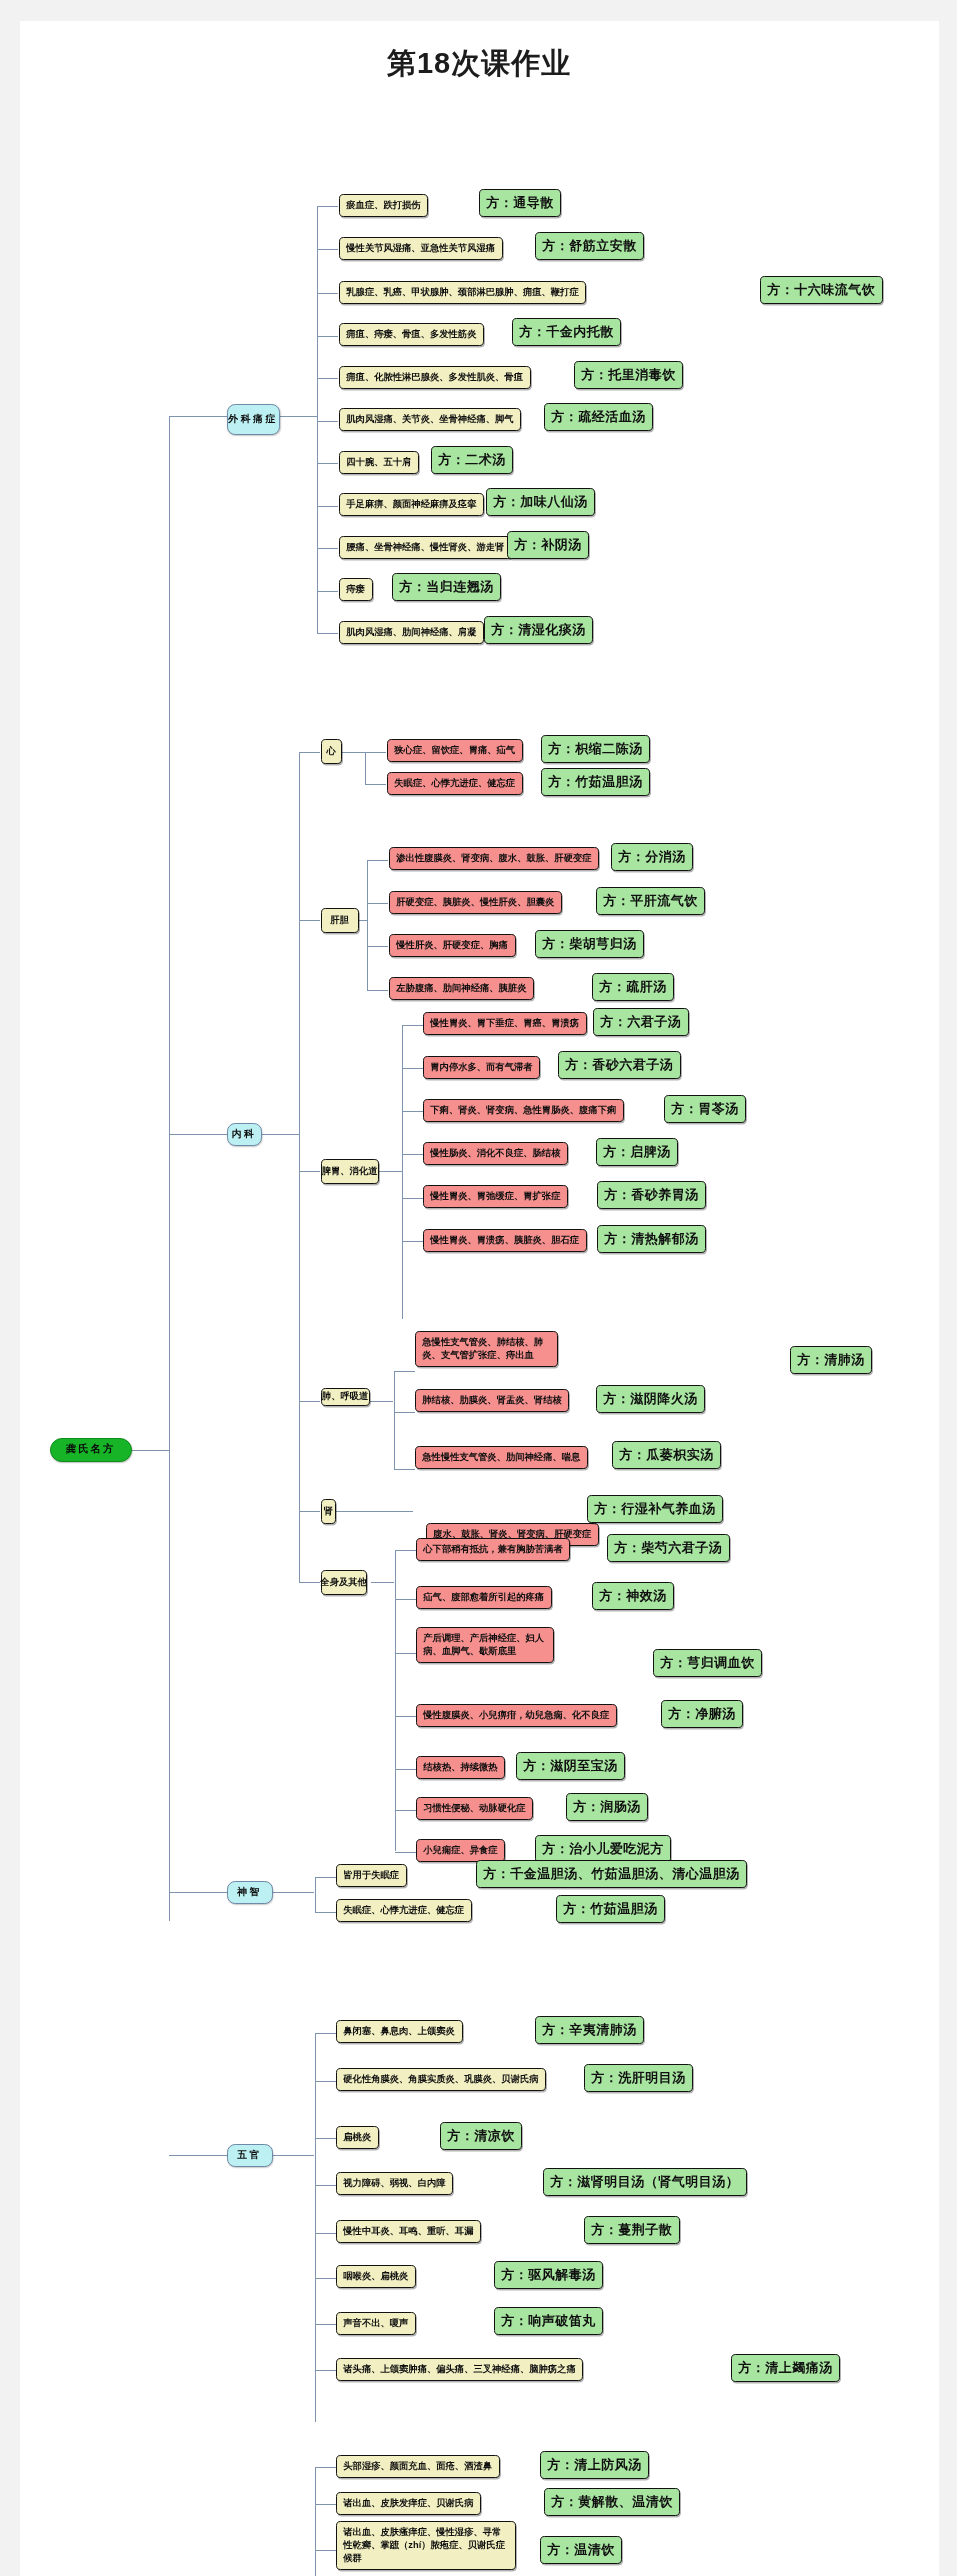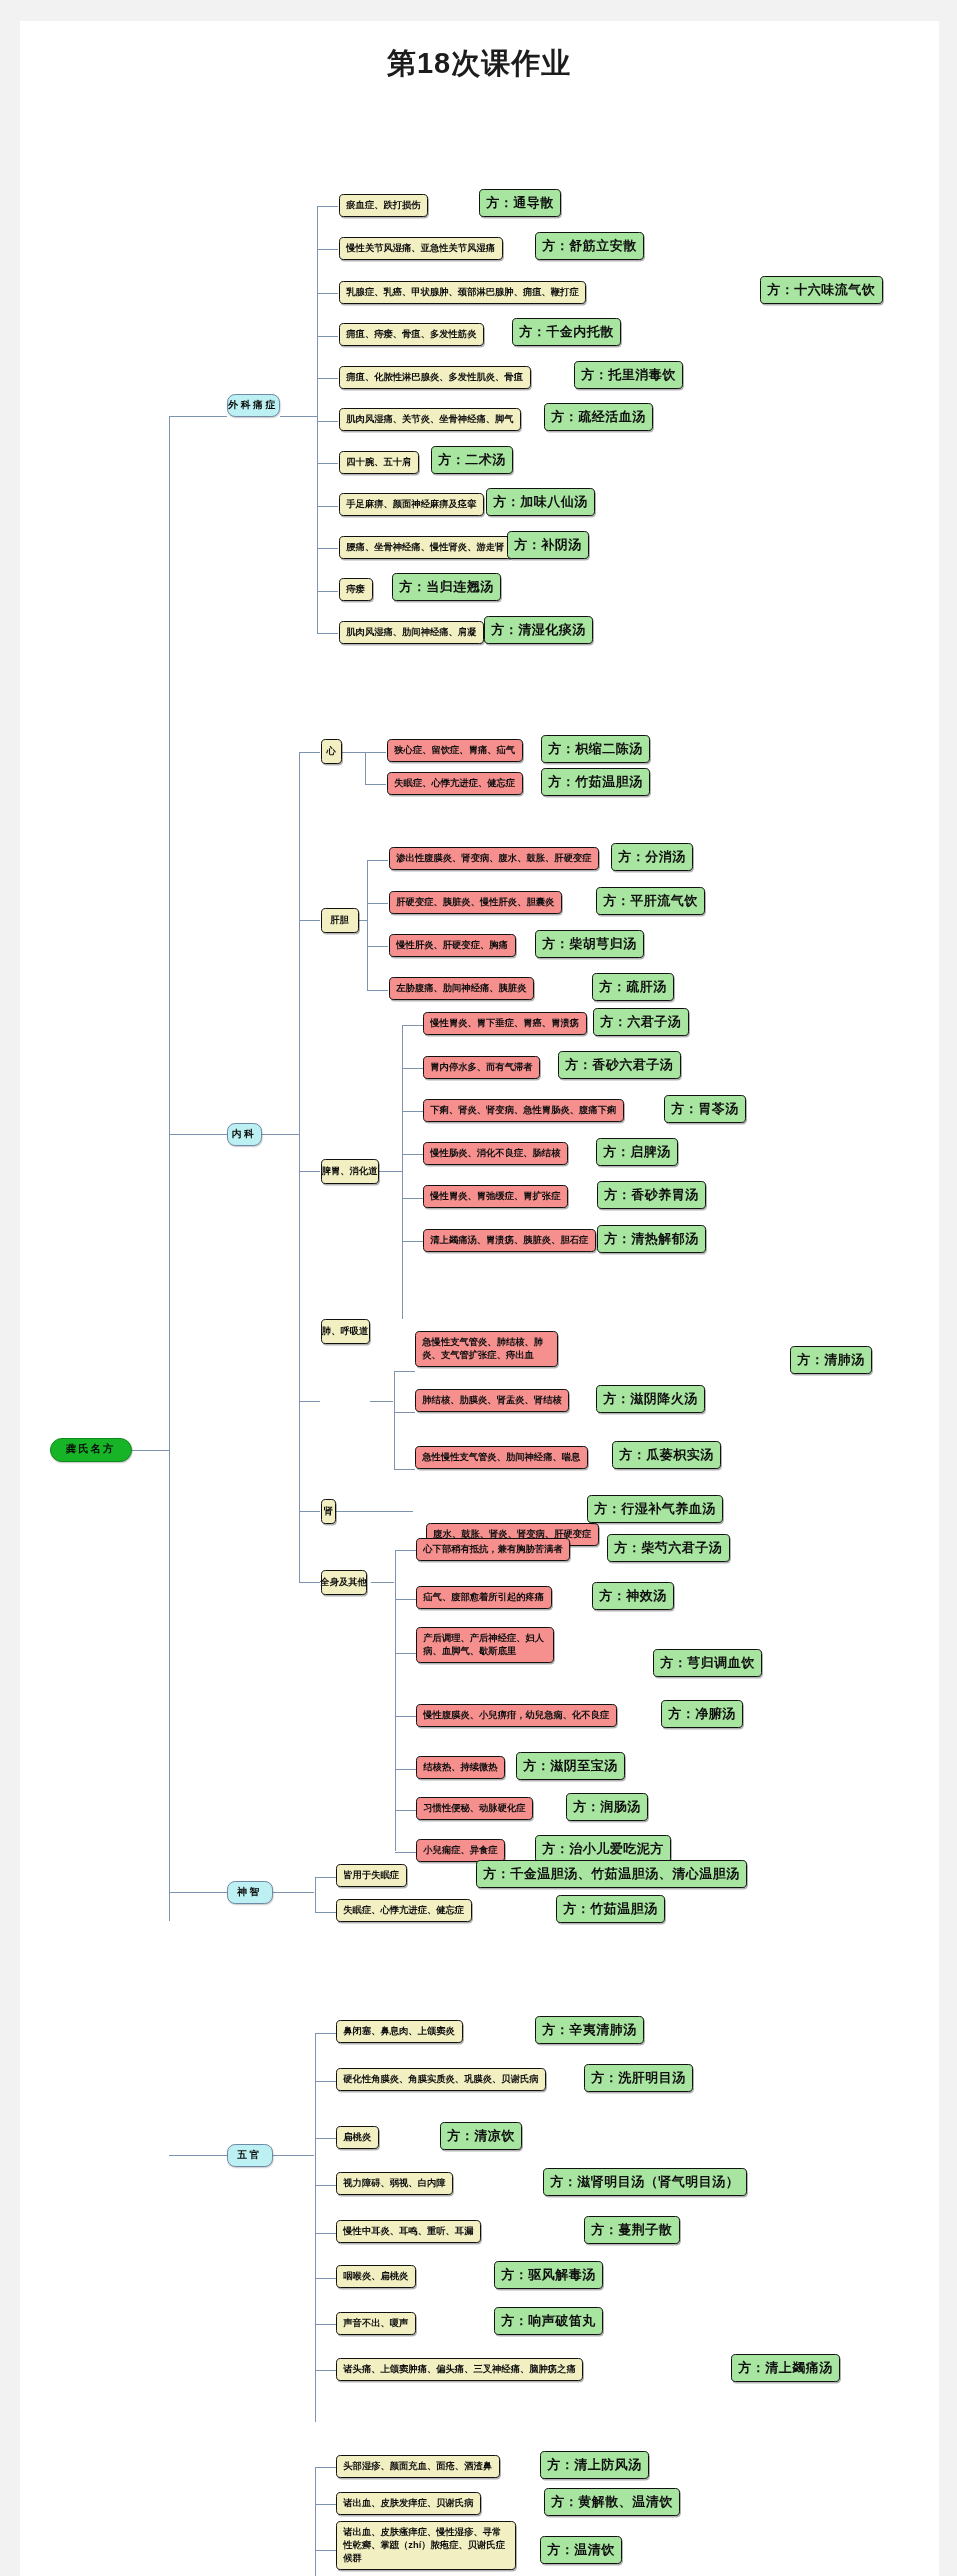--- a/index.html
+++ b/index.html
@@ -201,29 +201,29 @@
     <div class="ln h" style="left:295px;top:2303px;width:21.6px;"></div>
     <div class="ln h" style="left:295px;top:2349px;width:21.6px;"></div>
 
     <div class="ln v" style="left:295px;top:2446px;height:221px;"></div>
     <div class="ln h" style="left:295px;top:2446px;width:21.6px;"></div>
     <div class="ln h" style="left:295px;top:2483px;width:21.6px;"></div>
     <div class="ln h" style="left:295px;top:2529px;width:21.6px;"></div>
 
     <div class="node root" style="left:30px;top:1417px;width:82px;height:24px;">龚氏名方</div>
 
-    <div class="node branch" style="left:207px;top:373px;width:53px;height:23px;">外科痛症</div>
+    <div class="node branch" style="left:207px;top:383px;width:53px;height:31px;">外科痛症</div>
     <div class="node branch" style="left:207px;top:1102px;width:35px;height:23px;">内科</div>
     <div class="node branch" style="left:207px;top:1860px;width:46px;height:23px;">神智</div>
     <div class="node branch" style="left:207px;top:2123px;width:46px;height:23px;">五官</div>
 
     <div class="node cat" style="left:301px;top:718px;width:21px;height:25px;justify-content:center;">心</div>
     <div class="node cat" style="left:301px;top:887px;width:38px;height:25px;justify-content:center;">肝胆</div>
     <div class="node cat" style="left:301px;top:1138px;width:58px;height:25px;justify-content:center;">脾胃、消化道</div>
-    <div class="node cat" style="left:301px;top:1298px;width:49px;height:25px;justify-content:center;">肺、呼吸道</div>
+    <div class="node cat" style="left:301px;top:1367px;width:49px;height:18px;justify-content:center;">肺、呼吸道</div>
     <div class="node cat" style="left:301px;top:1478px;width:15.5px;height:25px;justify-content:center;">肾</div>
     <div class="node cat" style="left:301px;top:1549px;width:46px;height:25px;justify-content:center;">全身及其他</div>
 
     <div class="node cat" style="left:319px;top:173px;">瘀血症、跌打损伤</div>
     <div class="node rx" style="left:459px;top:168px;">方：通导散</div>
 
     <div class="node cat" style="left:319px;top:216px;">慢性关节风湿痛、亚急性关节风湿痛</div>
     <div class="node rx" style="left:515px;top:211px;">方：舒筋立安散</div>
 
     <div class="node cat" style="left:319px;top:260px;">乳腺症、乳癌、甲状腺肿、颈部淋巴腺肿、痈疽、鞭打症</div>
@@ -279,21 +279,21 @@
 
     <div class="node sym-red" style="left:403px;top:1078px;">下痢、肾炎、肾变病、急性胃肠炎、腹痛下痢</div>
     <div class="node rx" style="left:644px;top:1074px;text-align:right;">方：胃苓汤</div>
 
     <div class="node sym-red" style="left:403px;top:1121px;">慢性肠炎、消化不良症、肠结核</div>
     <div class="node rx" style="left:576px;top:1117px;">方：启脾汤</div>
 
     <div class="node sym-red" style="left:403px;top:1164px;">慢性胃炎、胃弛缓症、胃扩张症</div>
     <div class="node rx" style="left:577px;top:1160px;">方：香砂养胃汤</div>
 
-    <div class="node sym-red" style="left:403px;top:1208px;">清上蠲痛汤、胃溃疡、胰脏炎、胆石症</div>
+    <div class="node sym-red" style="left:403px;top:1208px;">慢性胃炎、胃溃疡、胰脏炎、胆石症</div>
     <div class="node rx" style="left:577px;top:1204px;">方：清热解郁汤</div>
 
     <div class="node sym-red wrap" style="left:395px;top:1310px;width:143px;">急慢性支气管炎、肺结核、肺炎、支气管扩张症、痔出血</div>
     <div class="node rx" style="left:770px;top:1325px;">方：清肺汤</div>
 
     <div class="node sym-red" style="left:395px;top:1368px;">肺结核、肋膜炎、肾盂炎、肾结核</div>
     <div class="node rx" style="left:576px;top:1364px;">方：滋阴降火汤</div>
 
     <div class="node sym-red" style="left:395px;top:1425px;">急性慢性支气管炎、肋间神经痛、喘息</div>
     <div class="node rx" style="left:592px;top:1420px;">方：瓜蒌枳实汤</div>

